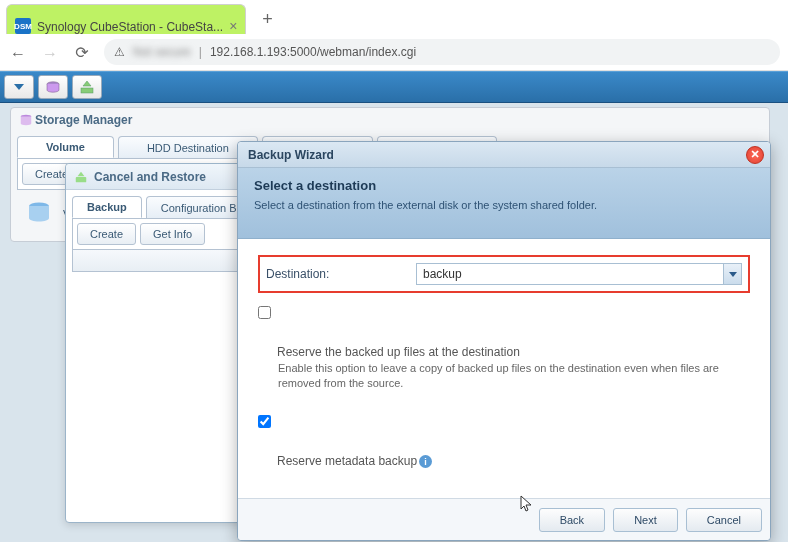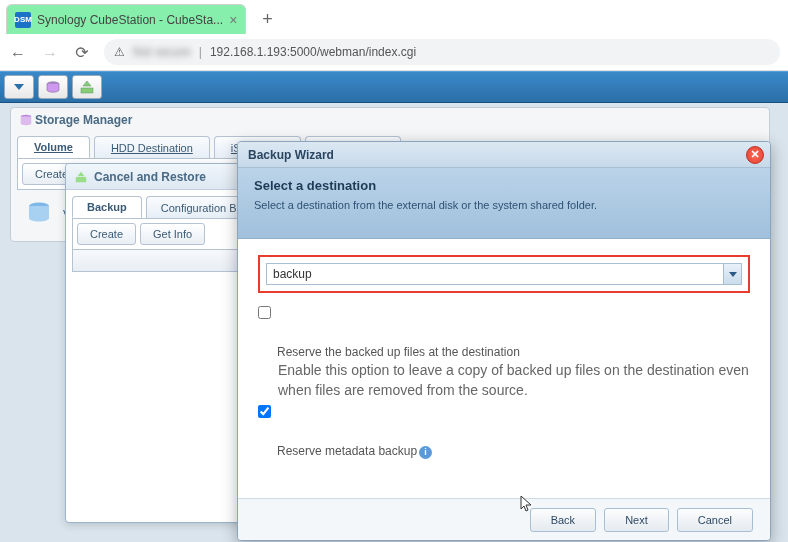--- a/index.html
+++ b/index.html
@@ -1,21 +1,21 @@
 <!DOCTYPE html>
 <html><head>
 <meta charset="utf-8">
 <style>
 * { box-sizing: border-box; margin: 0; padding: 0; }
 body { font-family: Arial, Helvetica, sans-serif; font-size: 12px; background: #fff; width: 788px; height: 542px; overflow: hidden; position: relative; }
 
 
 .browser-top { background: #fff; border-bottom: 1px solid #e0e0e0; }
 .tab-bar { height: 34px; display: flex; align-items: flex-end; padding-left: 6px; }
-.browser-tab { height: 30px; background: #86efac; border: 1px solid #d0d0d0; border-bottom: none; border-radius: 6px 6px 0 0; display: flex; align-items: center; padding: 0 8px; gap: 6px; min-width: 200px; }
+.browser-tab { height: 30px; background: #bef264; border: 1px solid #d0d0d0; border-bottom: none; border-radius: 6px 6px 0 0; display: flex; align-items: flex-end; padding: 0 8px; gap: 6px; min-width: 200px; }
 .tab-favicon { width: 16px; height: 16px; background: #1a73c7; color: #fff; display: flex; align-items: center; justify-content: center; font-size: 8px; font-weight: bold; border-radius: 2px; }
 .tab-title { color: #444; font-size: 12px; flex: 1; overflow: hidden; white-space: nowrap; text-overflow: ellipsis; }
 .tab-close { color: #777; font-size: 14px; }
 .tab-new { margin-left: 8px; color: #666; font-size: 18px; padding: 4px 8px; }
 .addr-bar { height: 36px; display: flex; align-items: center; padding: 0 8px; gap: 12px; }
 .nav-btn { color: #666; font-size: 16px; width: 20px; text-align: center; }
 .nav-btn.disabled { color: #ccc; }
 .addr-field { flex: 1; height: 26px; background: #f1f3f4; border-radius: 13px; display: flex; align-items: center; padding: 0 10px; gap: 8px; color: #555; }
 .addr-blur { filter: blur(3px); color: #888; }
 .addr-sep { color: #999; }
@@ -28,21 +28,21 @@
 
 
 .desktop { position: relative; width: 100%; height: calc(542px - 34px - 36px - 32px); background: #d9e4ec; }
 
 
 .win-sm { position: absolute; left: 10px; top: 4px; width: 760px; background: #f4f6f8; border: 1px solid #c6cdd6; border-radius: 4px; }
 .win-sm-title { height: 24px; display: flex; align-items: center; padding: 0 8px; gap: 2px; color: #4a6a85; font-weight: bold; }
 .win-sm-title svg { width: 14px; height: 14px; }
 .win-sm-body { padding: 4px 6px; }
 .sm-tabs { display: flex; gap: 4px; }
-.sm-tab { height: 22px; padding: 0 16px; background: linear-gradient(#fafcfe, #e6eef6); border: 1px solid #b4c2d2; border-bottom: none; border-radius: 4px 4px 0 0; display: flex; align-items: center; color: #3a5a75; font-size: 11px; text-decoration: underline; }
+.sm-tab { height: 22px; padding: 0 28px; background: linear-gradient(#fafcfe, #e6eef6); border: 1px solid #b4c2d2; border-bottom: none; border-radius: 4px 4px 0 0; display: flex; align-items: center; color: #3a5a75; font-size: 11px; }
 .sm-tab.active { background: #fff; font-weight: bold; border-bottom: 1px solid #fff; margin-bottom: -1px; }
 .sm-toolbar { border: 1px solid #b4c2d2; background: #fff; padding: 4px; display: flex; gap: 4px; }
 .sm-tbtn { height: 22px; padding: 0 12px; background: linear-gradient(#fff, #e8eef4); border: 1px solid #b4c2d2; border-radius: 3px; display: flex; align-items: center; color: #3a5a75; font-size: 11px; }
 .sm-vol { padding: 8px; display: flex; align-items: center; gap: 10px; }
 .vol-icon svg { width: 28px; height: 28px; }
 .vol-label { color: #3a5a75; font-size: 11px; }
 
 
 .win-br { position: absolute; left: 65px; top: 60px; width: 560px; height: 360px; background: #fff; border: 1px solid #9bb4c9; border-radius: 4px; box-shadow: 0 2px 8px rgba(0,0,0,0.15); }
 .win-br-title { height: 26px; background: linear-gradient(#f0f6fb, #dde8f2); border-bottom: 1px solid #c2d0de; display: flex; align-items: center; padding: 0 8px; gap: 6px; color: #4a6a85; font-weight: bold; font-size: 12px; border-radius: 4px 4px 0 0; }
@@ -66,23 +66,23 @@
 .modal-content { flex: 1; padding: 16px 20px; overflow: auto; color: #444; }
 .form-row { display: flex; align-items: center; margin-bottom: 12px; }
 .form-row.highlight { border: 2px solid #e73c2e; padding: 6px; }
 .form-label { width: 150px; color: #3a5068; font-size: 12px; }
 .form-select { flex: 1; height: 22px; border: 1px solid #a8bfd3; background: #fff; display: flex; align-items: center; justify-content: space-between; padding: 0 0 0 6px; font-size: 12px; color: #333; }
 .sel-arrow { width: 18px; height: 20px; background: linear-gradient(#e8f0f8, #cadcec); border-left: 1px solid #a8bfd3; display: flex; align-items: center; justify-content: center; }
 .sel-arrow svg { width: 8px; height: 8px; fill: #2a5a8a; }
 .chk-row { display: flex; align-items: flex-start; gap: 6px; margin-bottom: 2px; }
 .chk-row input { margin-top: 1px; }
 .chk-label { color: #555; font-size: 12px; margin-top: 40px; }
-.help-text { margin-left: 20px; color: #666; font-size: 14px; margin-bottom: 4px; line-height: 1.4; }
+.help-text { margin-left: 20px; color: #666; font-size: 11px; margin-bottom: 22px; line-height: 1.4; }
 .info-icon { display: inline-flex; width: 13px; height: 13px; background: #5a9bd5; color: #fff; border-radius: 50%; align-items: center; justify-content: center; font-size: 9px; font-weight: bold; margin-left: 2px; vertical-align: middle; }
-.modal-footer { height: 42px; background: #f4f7fa; border-top: 1px solid #d0dae4; display: flex; align-items: center; justify-content: flex-end; padding: 0 17px; gap: 8px; border-radius: 0 0 4px 4px; }
+.modal-footer { height: 42px; background: #f4f7fa; border-top: 1px solid #d0dae4; display: flex; align-items: center; justify-content: flex-end; padding: 0 8px; gap: 8px; border-radius: 0 0 4px 4px; }
 .wiz-btn { height: 24px; padding: 0 20px; background: linear-gradient(#fdfdfd, #e4eaf0); border: 1px solid #a8bfd3; border-radius: 3px; color: #2e4a66; font-size: 11px; display: flex; align-items: center; }
 .cursor { position: absolute; left: 520px; top: 392px; pointer-events: none; }
 .cursor svg { width: 14px; height: 18px; }
 </style>
 </head>
 <body>
 
 <div class="browser-top">
   <div class="tab-bar">
     <div class="browser-tab">
@@ -184,20 +184,21 @@
     <div class="modal-header">
       <span class="modal-title">Backup Wizard</span>
       <div class="modal-close">✕</div>
     </div>
     <div class="modal-sub">
       <h3>Select a destination</h3>
       <p>Select a destination from the external disk or the system shared folder.</p>
     </div>
     <div class="modal-content">
       <div class="form-row highlight">
+        <div class="form-label">Destination:</div>
         <div class="form-select">
           <span>backup</span>
           <span class="sel-arrow">
             <svg viewBox="0 0 8 8">
                 <polygon points="0,2 8,2 4,7"></polygon>
               </svg>
           </span>
         </div>
       </div>
       <div class="chk-row">

